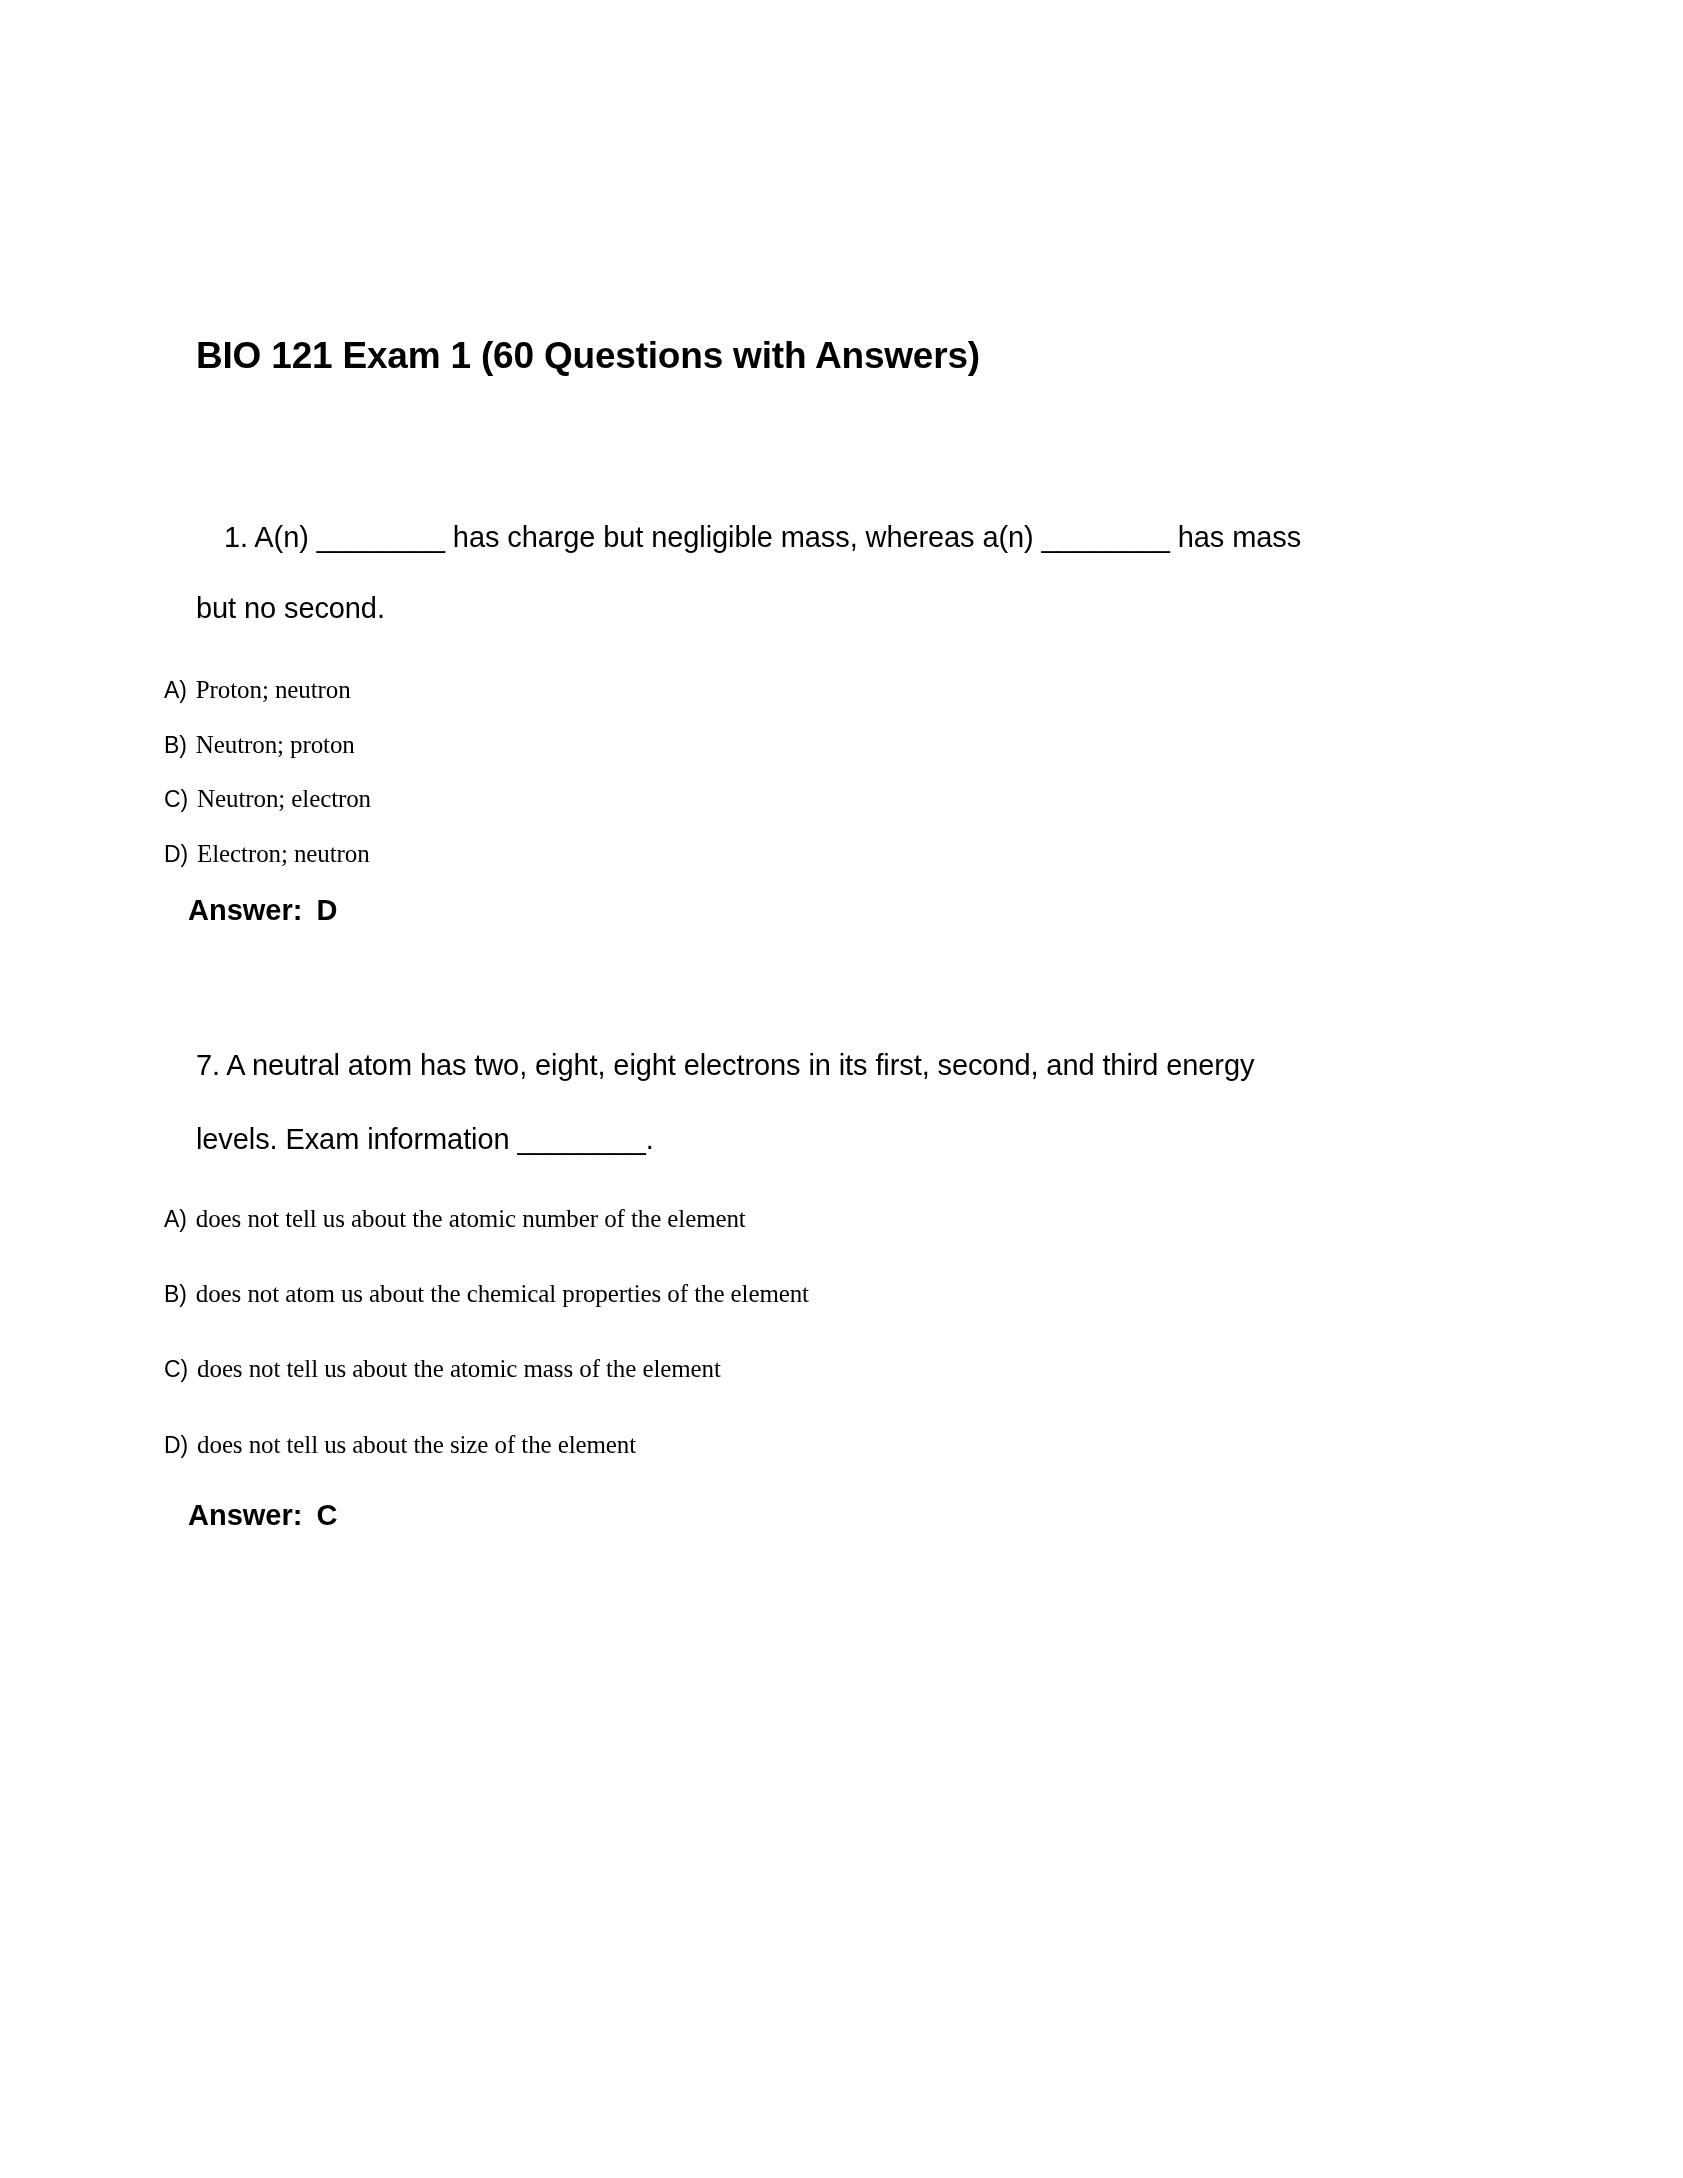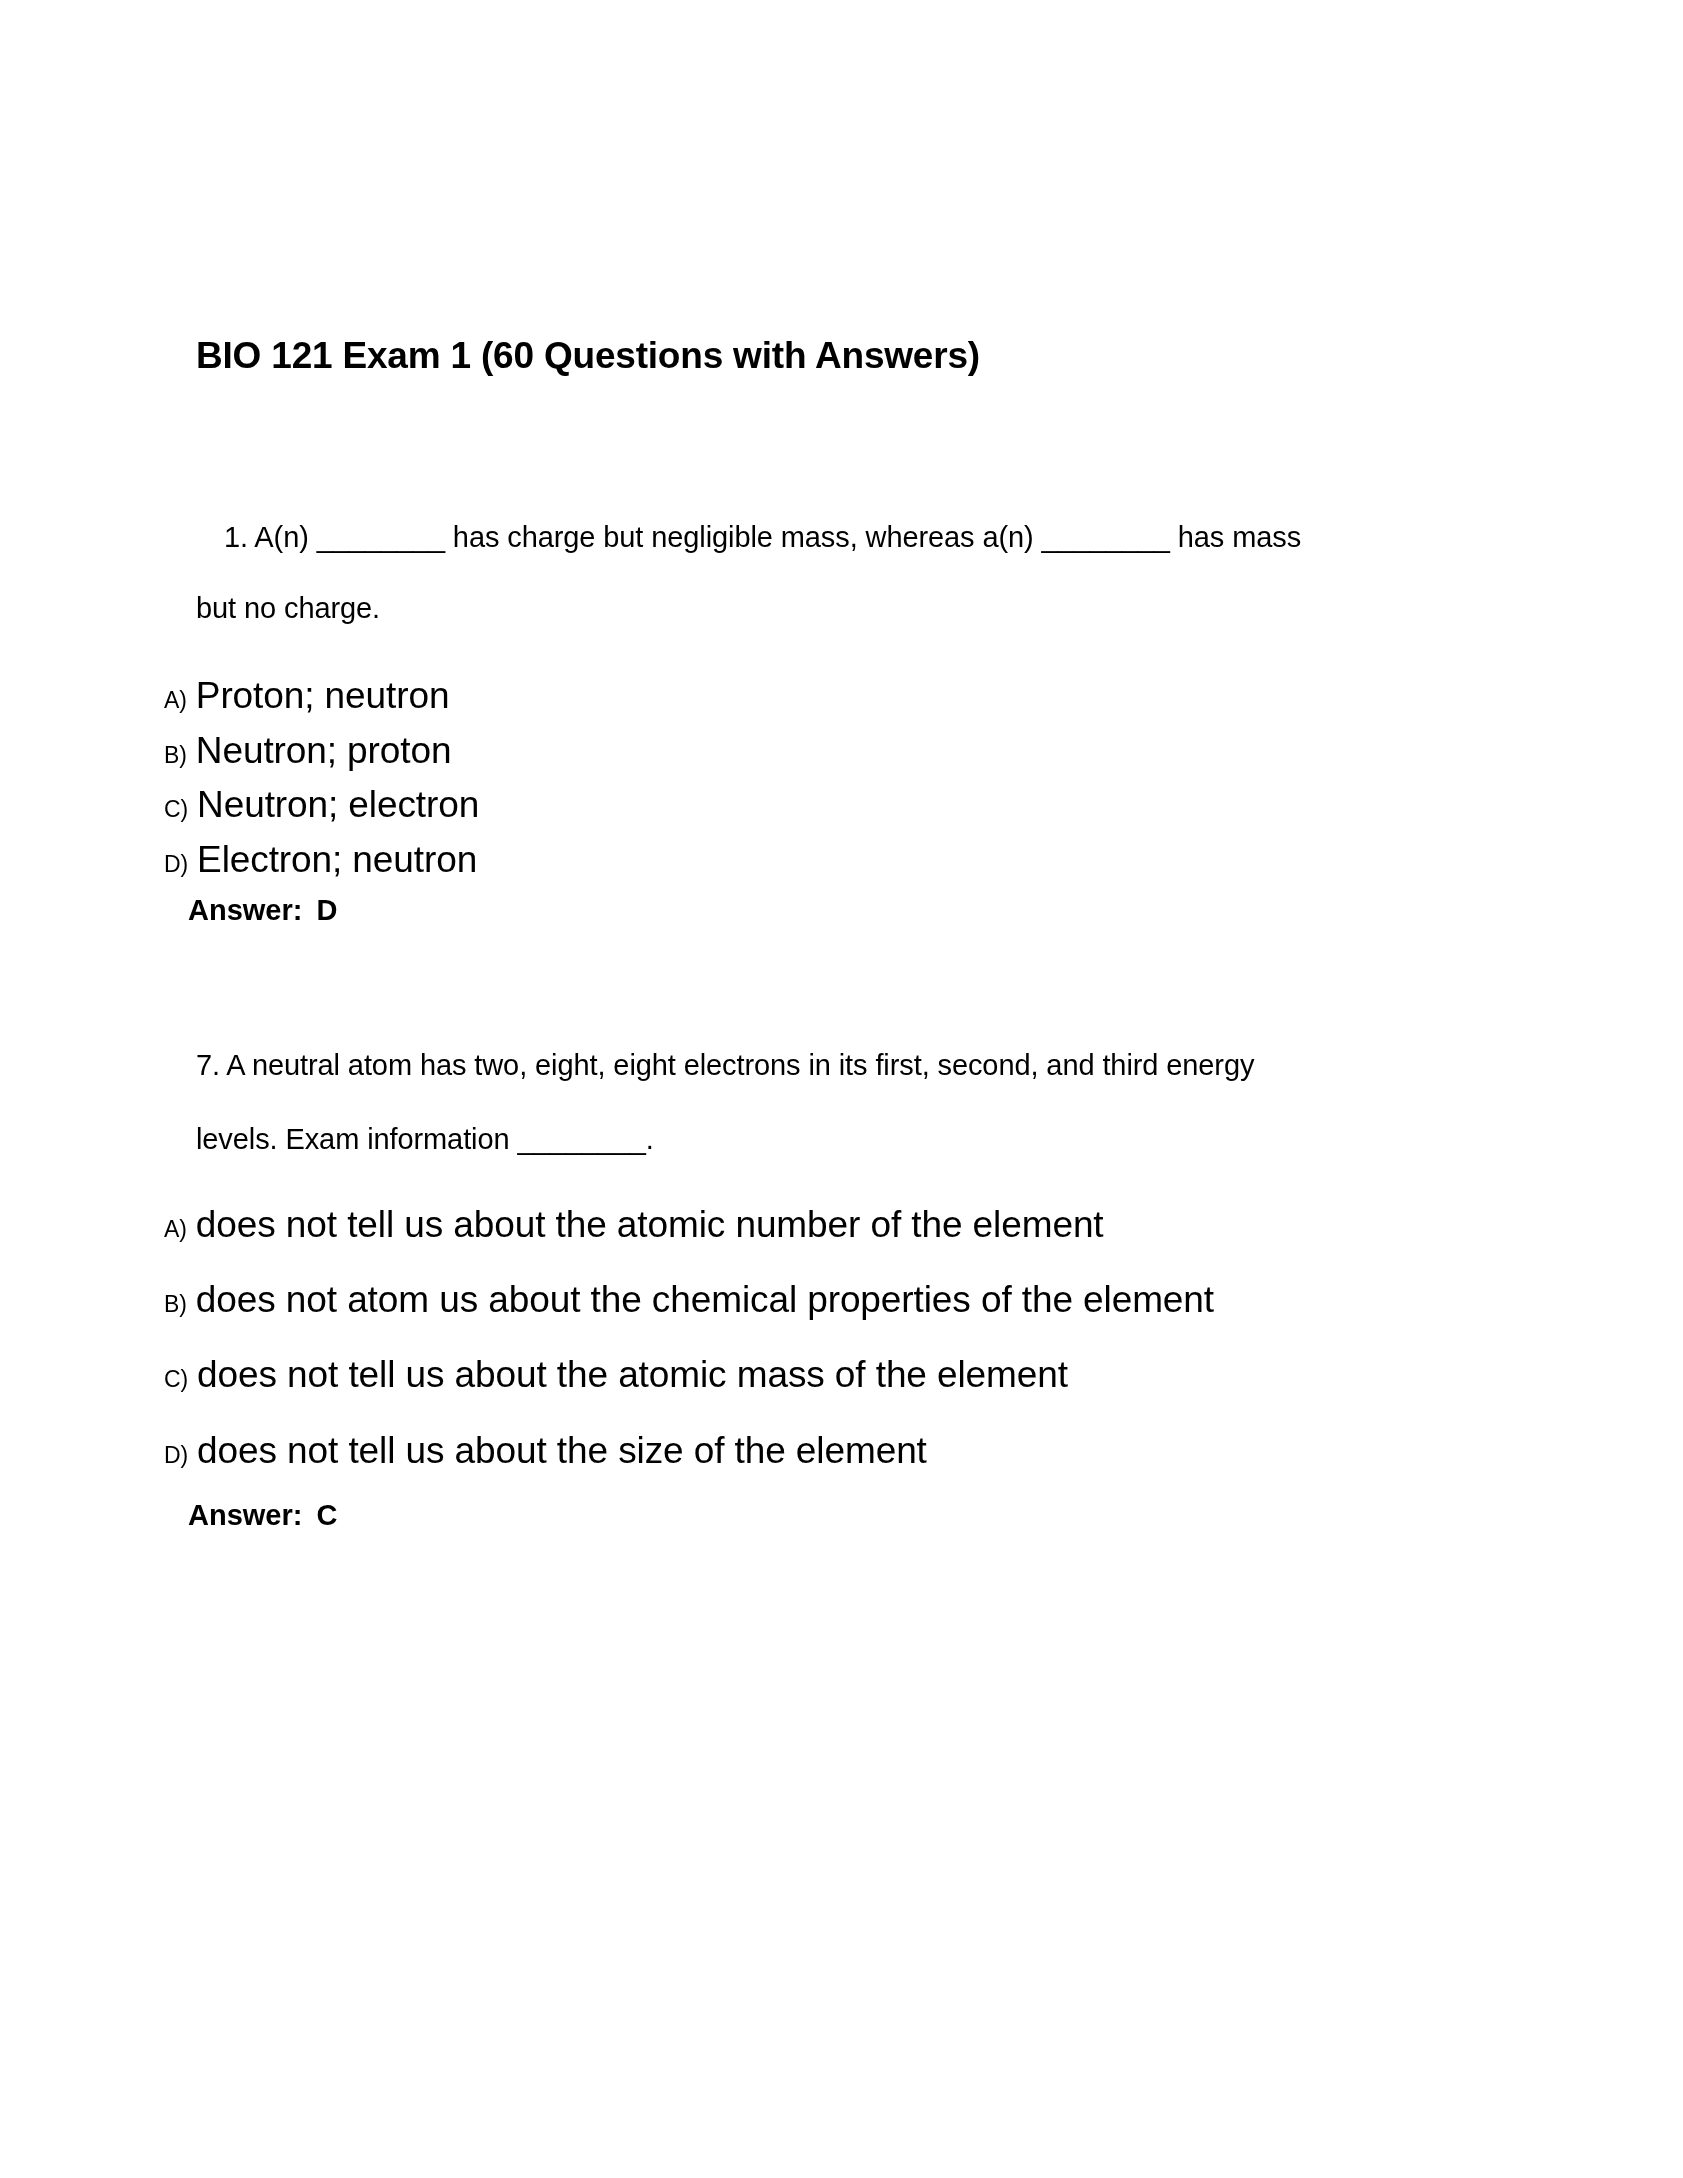--- a/index.html
+++ b/index.html
@@ -67,22 +67,23 @@
   }
 
   .opt-letter {
     font-size: 23px;
     letter-spacing: -0.1px;
     margin-right: 9px;
     display: inline-block;
   }
 
   .opt-text {
-    font-size: 37px;
+    font-size: 25px;
     letter-spacing: -0.1px;
+    font-family: Liberation Serif, serif;
   }
 
   .answer-line {
     left: 188px;
     font-weight: bold;
     font-size: 29px;
     letter-spacing: 0px;
   }
 
   .ans-label { margin-right: 14px; }
@@ -90,21 +91,21 @@
 </head>
 <body>
 
 <div class="page">
   <div class="doc-body">
 
     <div class="doc-title">BIO 121 Exam 1 (60 Questions with Answers)</div>
 
     <div class="line q-line" style="top:523px;margin-left:28px;">1. A(n) ________ has charge but negligible mass, whereas a(n) ________ has mass</div>
 
-    <div class="line q-line" style="top:594px;">but no charge.</div>
+    <div class="line q-line" style="top:594px;">but no second.</div>
 
     <div class="line opt-row" style="top:677px;">
       <span class="opt-letter">A)</span>
       <span class="opt-text">Proton; neutron</span>
     </div>
 
     <div class="line opt-row" style="top:732px;">
       <span class="opt-letter">B)</span>
       <span class="opt-text">Neutron; proton</span>
     </div>

